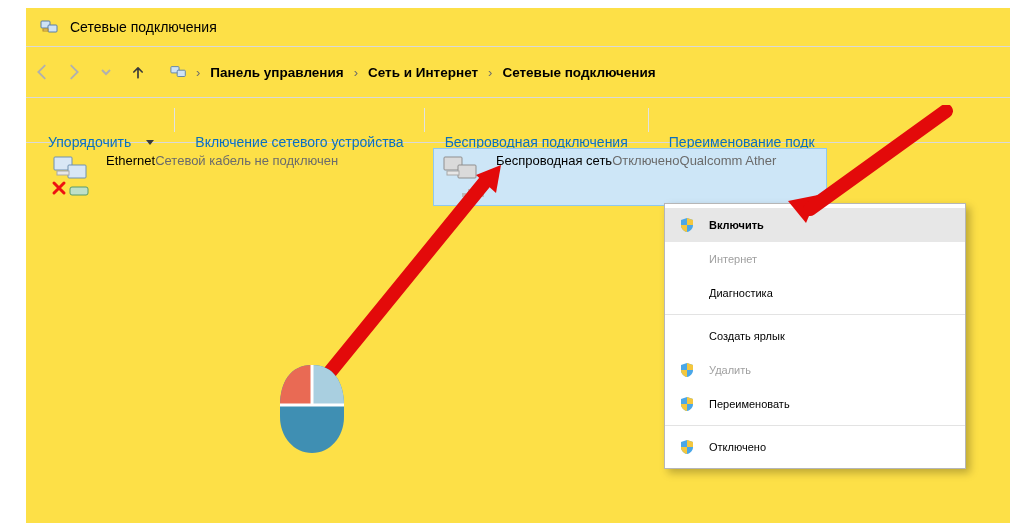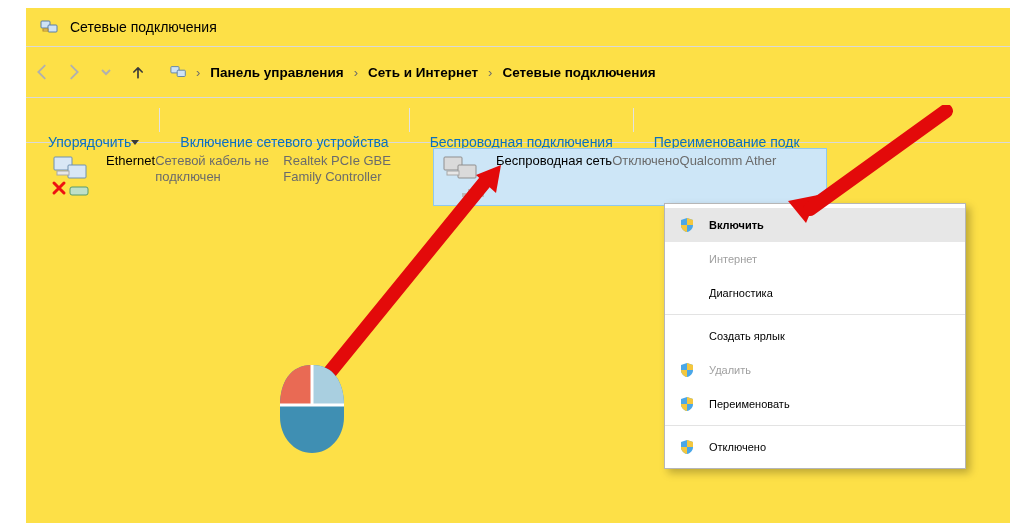--- a/index.html
+++ b/index.html
@@ -10,21 +10,21 @@
   .title-text{font-size:14px;color:#000;}
   
   .breadcrumb-bar{display:flex;align-items:center;height:50px;border:1px solid #d9d9d9;border-left:none;border-right:none;}
   .nav-btn{width:32px;height:32px;display:flex;align-items:center;justify-content:center;color:#b0b0b0;}
   .nav-btn.enabled{color:#3a3a3a;}
   .breadcrumb{display:flex;align-items:center;margin-left:6px;}
   .crumb{padding:6px 8px;font-size:13.5px;color:#000;font-weight:bold;}
   .crumb-sep{color:#6b6b6b;padding:0 2px;}
   
   .cmdbar{display:flex;align-items:center;height:44px;border-bottom:1px solid #d9d9d9;}
-  .cmd{padding:0 20px;color:#0b6fbd;font-size:14px;display:flex;align-items:center;gap:0;margin-top:44px;}
+  .cmd{padding:0 20px;color:#0b6fbd;font-size:14px;display:flex;align-items:center;gap:15px;margin-top:44px;}
   .cmd:first-child{padding-left:22px;}
   .dropdown-caret{width:0;height:0;border-left:4px solid transparent;border-right:4px solid transparent;border-top:5px solid #3a3a3a;display:inline-block;}
   .cmdsep{width:1px;height:24px;background:#e2e2e2;}
   
   .content{position:relative;height:380px;}
   .adapter{position:absolute;display:flex;align-items:flex-start;padding:4px 6px;gap:10px;width:380px;}
   .adapter.selected{background:#cde6f7;outline:1px solid #90c8ee;}
   .adapter .icon-slot{width:46px;height:48px;position:relative;flex:0 0 auto;}
   .adapter .lines{display:flex;flex-direction:row;line-height:1.25;font-size:13px;}
   .adapter .name{color:#000;}
@@ -129,21 +129,20 @@
             <rect x="7" y="18" width="12" height="4" fill="#e7e7e7" stroke="#a8a8a8"></rect>
 
             <path d="M4 40 L14 30 M4 30 L14 40" stroke="#e11" stroke-width="3" stroke-linecap="round"></path>
 
             <rect x="20" y="34" width="18" height="8" rx="2" fill="#bfe0c8" stroke="#5a9a6a"></rect>
           </svg>
         </div>
         <div class="lines">
           <span class="name">Ethernet</span>
           <span class="status">Сетевой кабель не подключен</span>
-          <span class="detail">Realtek PCIe GBE Family Controller</span>
         </div>
       </div>
 
       <div class="adapter selected" style="left:408px;top:6px;">
         <div class="icon-slot">
           <svg width="46" height="48" viewBox="0 0 46 48">
             <rect x="4" y="4" width="18" height="13" rx="1" fill="#dadada" stroke="#8f8f8f"></rect>
             <rect x="18" y="12" width="18" height="13" rx="1" fill="#dadada" stroke="#8f8f8f"></rect>
             <rect x="7" y="18" width="12" height="4" fill="#e7e7e7" stroke="#a8a8a8"></rect>
 

